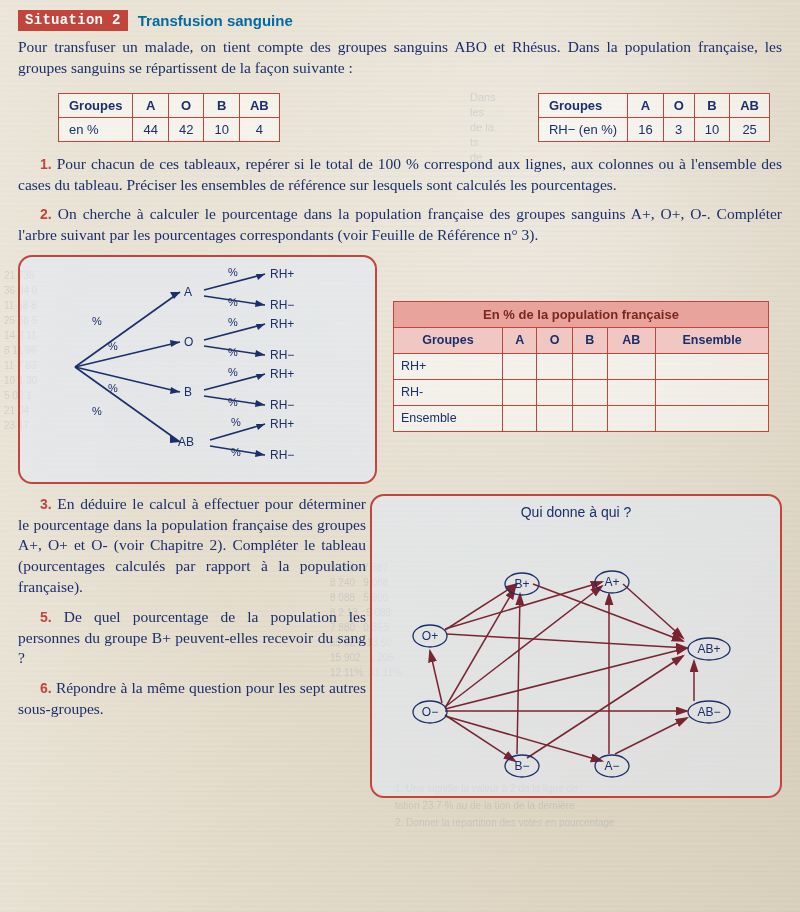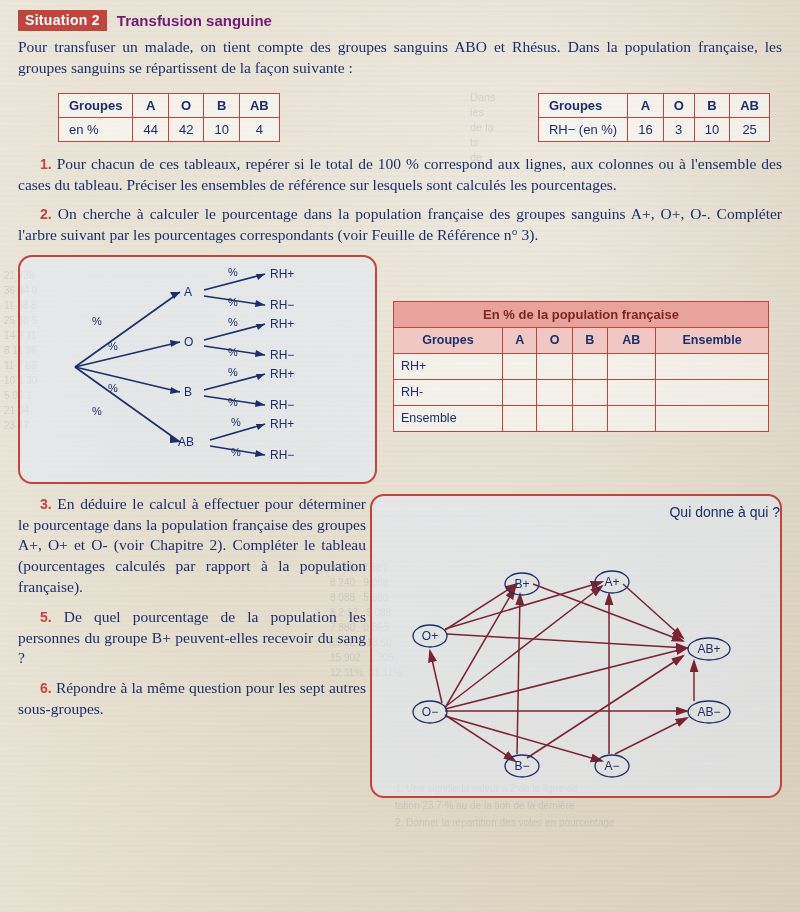--- a/index.html
+++ b/index.html
@@ -43,28 +43,28 @@
   }
   .situation-head {
     display: flex;
     align-items: center;
     gap: 10px;
     margin-bottom: 6px;
   }
   .situation-tag {
     background: #c2453c;
     color: #ffffff;
-    font-family: Liberation Sans, sans-serif;
+    font-family: Liberation Mono, monospace;
     font-weight: bold;
     font-size: 14px;
     padding: 2px 7px 3px 7px;
     letter-spacing: 0.3px;
   }
   .situation-title {
-    color: #701a75;
+    color: #0369a1;
     font-family: "Liberation Sans", sans-serif;
     font-weight: bold;
     font-size: 15px;
   }
   .intro {
     font-size: 15.5px;
     line-height: 1.35;
     margin: 2px 0 14px 0;
     text-align: justify;
   }
@@ -189,21 +189,21 @@
   #graph-panel {
     flex: 1;
     height: 300px;
     position: relative;
   }
   .graph-title {
     position: absolute;
     top: 8px;
     left: 0;
     right: 0;
-    text-align: right;
+    text-align: center;
     font-family: "Liberation Sans", sans-serif;
     font-size: 14px;
     color: #1a2f6b;
   }
   .node-label {
     font-family: "Liberation Sans", sans-serif;
     font-size: 12px;
     fill: #1a2f6b;
   }
 </style>

